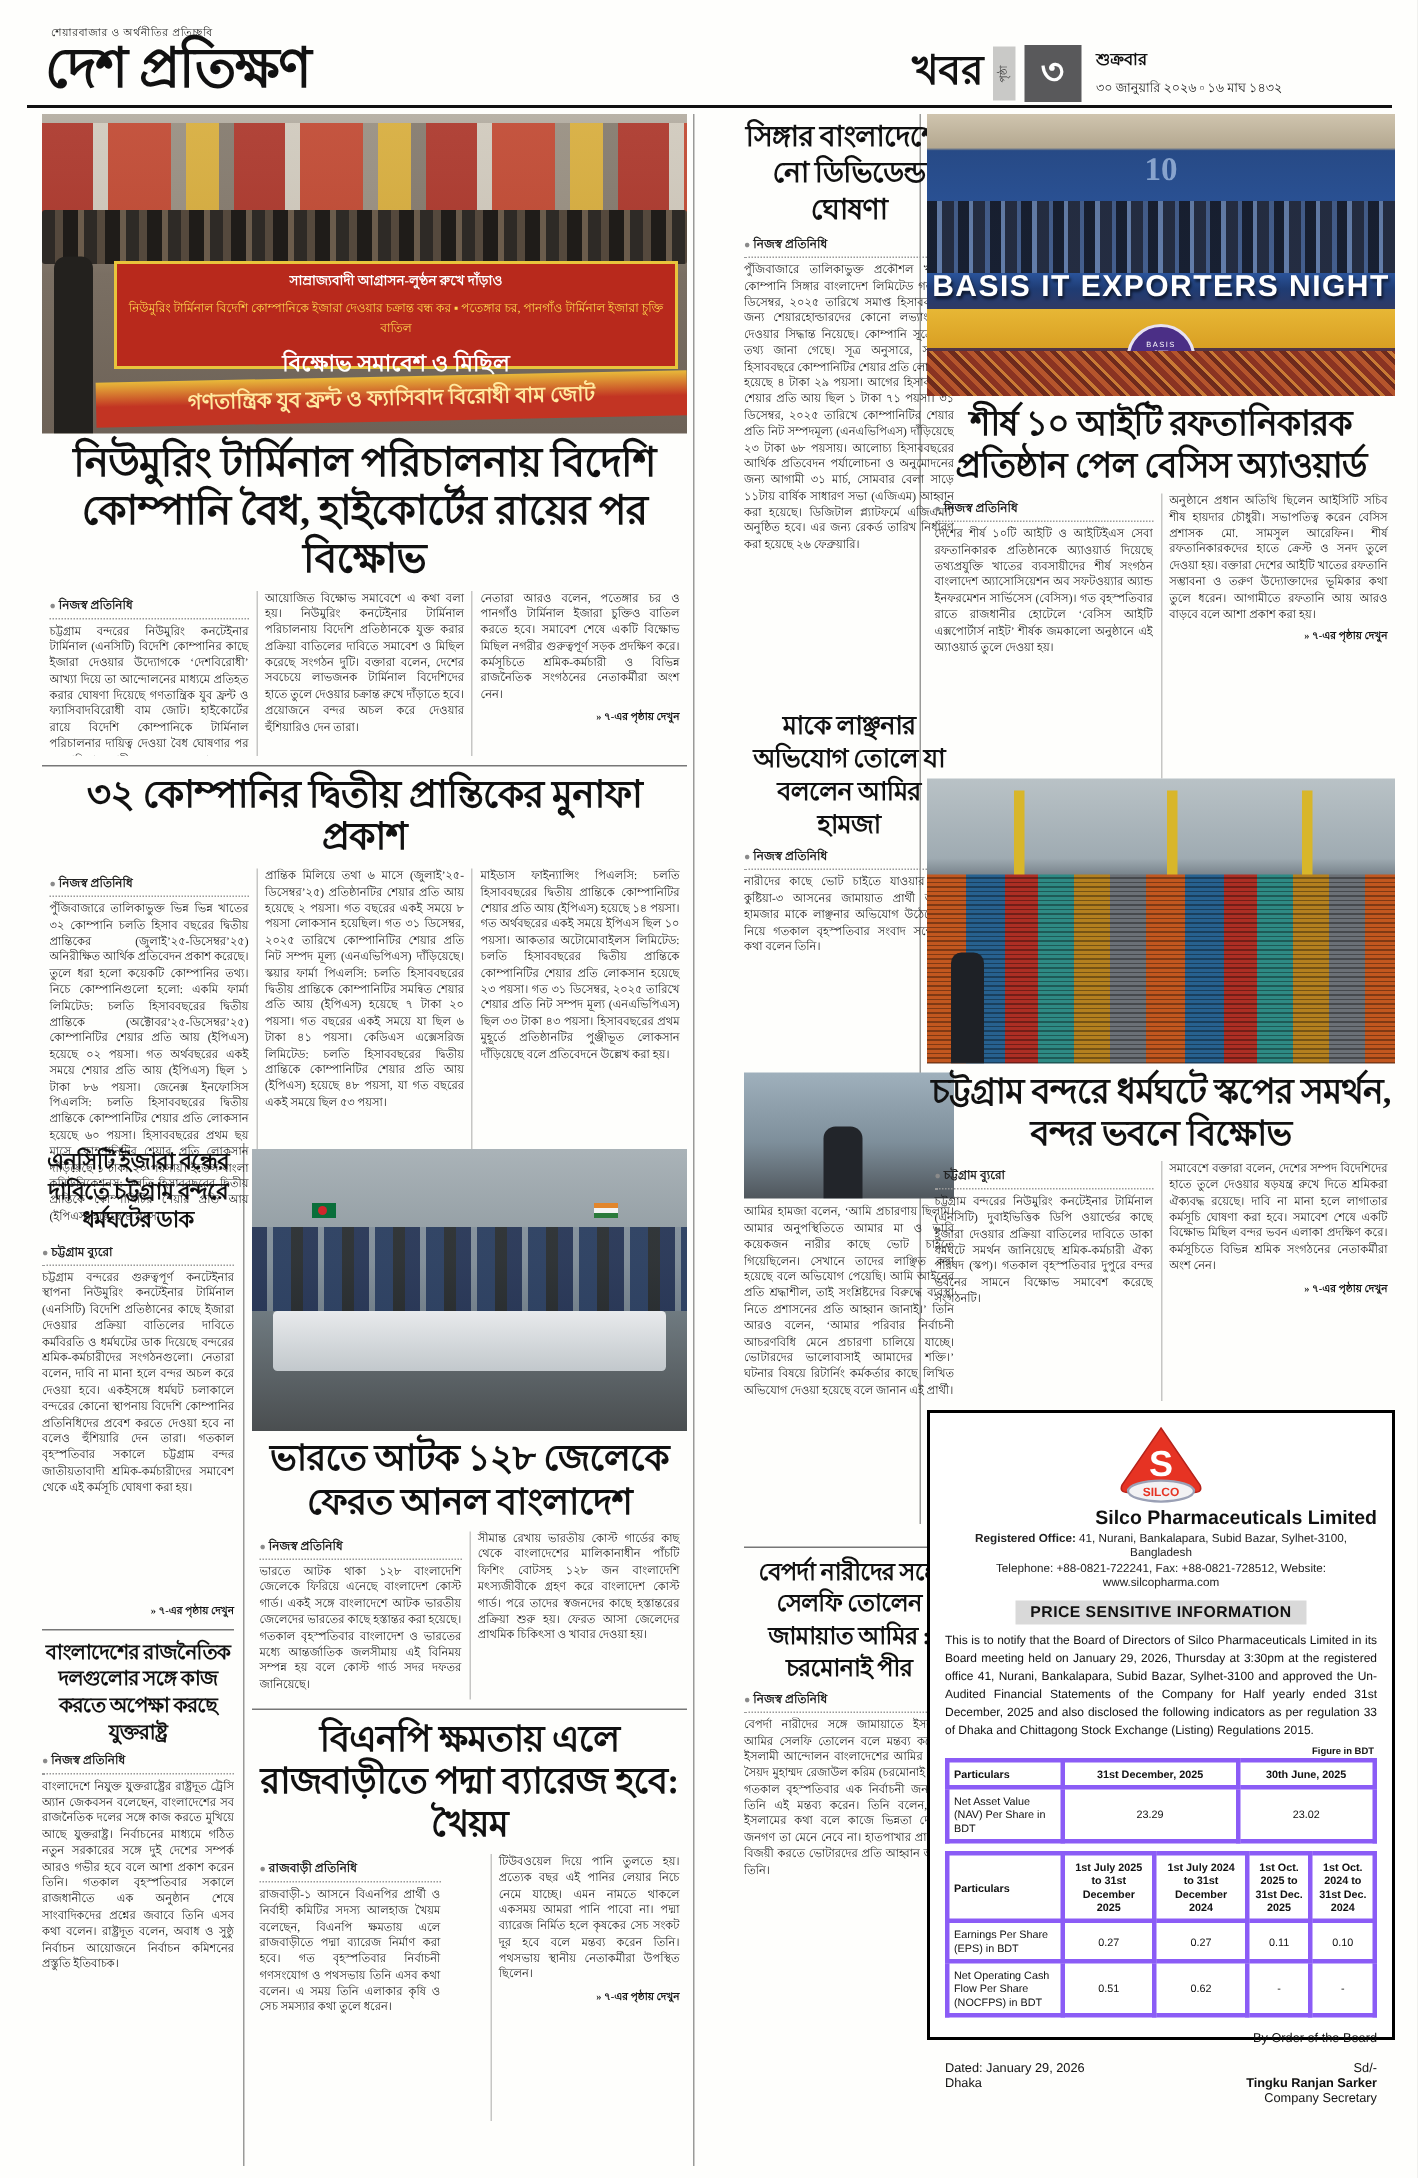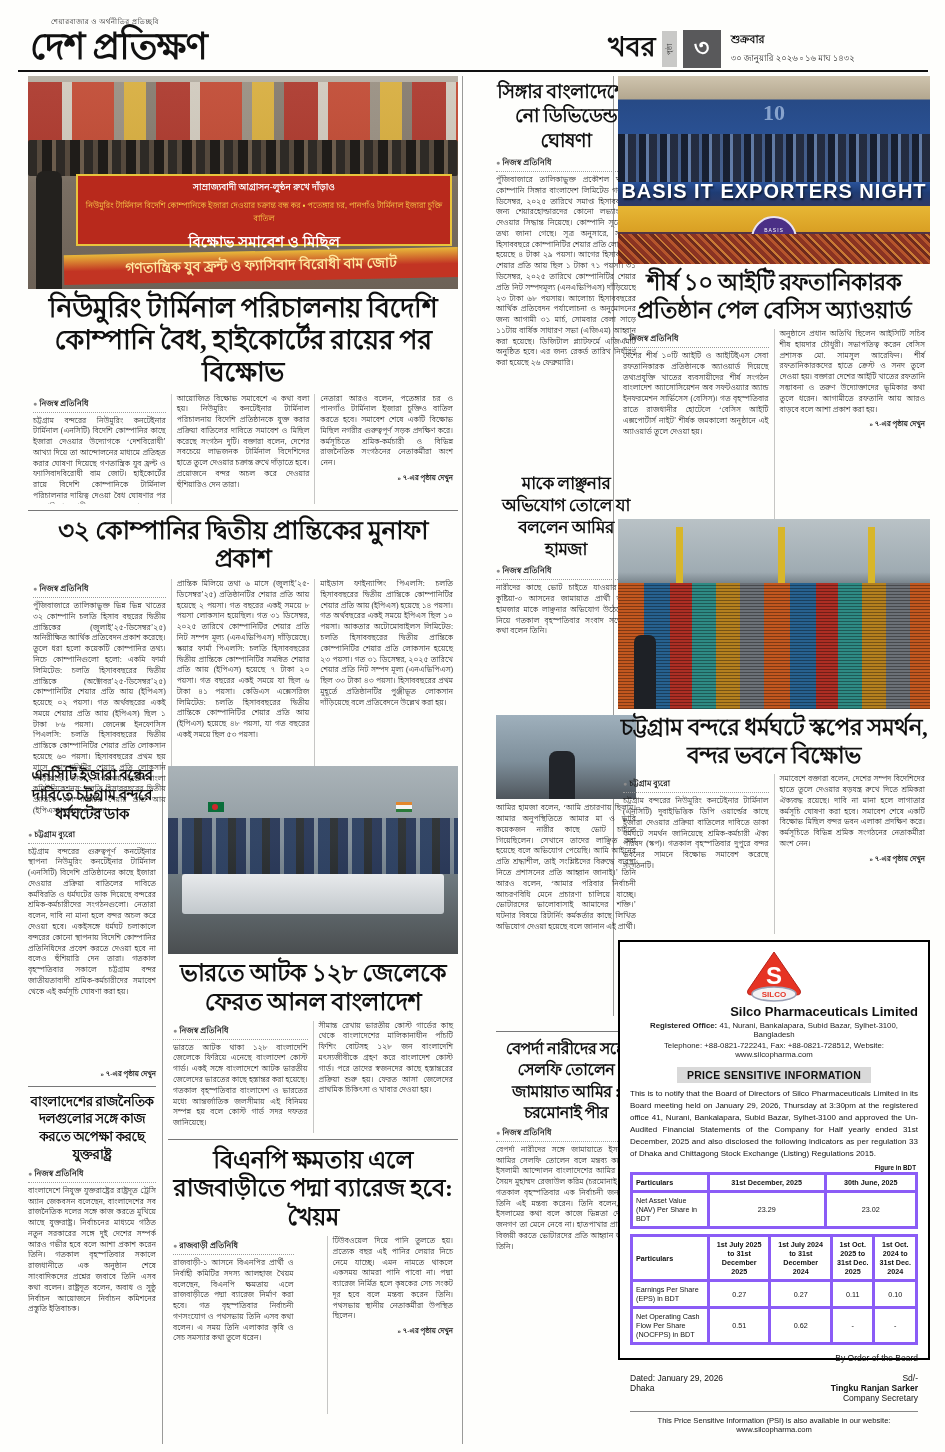--- a/index.html
+++ b/index.html
@@ -4,21 +4,21 @@
 <style>
   * { margin:0; padding:0; box-sizing:border-box; }
   html,body { background:#e8e8e4; }
   .page {
     position:relative; width:945px; height:1452px; margin:0 auto;
     background:#fefefc; overflow:hidden;
     font-family:"Liberation Serif", serif; color:#111;
   }
   
   .masthead { position:absolute; left:30px; top:16px; width:300px; }
-  .masthead .tagline { font-size:7px; color:#222; letter-spacing:.5px; margin-left:21px; }
+  .masthead .tagline { font-size:7px; color:#222; letter-spacing:.5px; margin-left:4px; }
   .masthead .title { font-size:37px; font-weight:900; line-height:1.0; letter-spacing:-1px; }
   .header-right { position:absolute; left:608px; top:26px; width:320px; display:flex; align-items:center; gap:6px; }
   .section-label { font-size:27px; font-weight:900; }
   .page-word-box { width:15px; height:36px; background:#c9c9c7; color:#333; font-size:7px;
     display:flex; align-items:center; justify-content:center;
     writing-mode:vertical-rl; transform:rotate(180deg); }
   .page-num-box { width:38px; height:38px; background:#59595b; color:#fff; font-size:24px; font-weight:900;
     display:flex; align-items:center; justify-content:center; }
   .date-wrap { padding-left:4px; }
   .weekday { font-size:11px; font-weight:700; }
@@ -389,17 +389,16 @@
         <div>
           <div>Dated: January 29, 2026</div>
           <div>Dhaka</div>
         </div>
         <div class="silco-sig-right">
           <div>Sd/-</div>
           <div class="name">Tingku Ranjan Sarker</div>
           <div>Company Secretary</div>
         </div>
       </div>
-      <div class="silco-footer">This Price Sensitive Information (PSI) is also available in our website: www.silcopharma.com</div>
     </div>
   </div>
 
 </div>
 
 </body></html>

